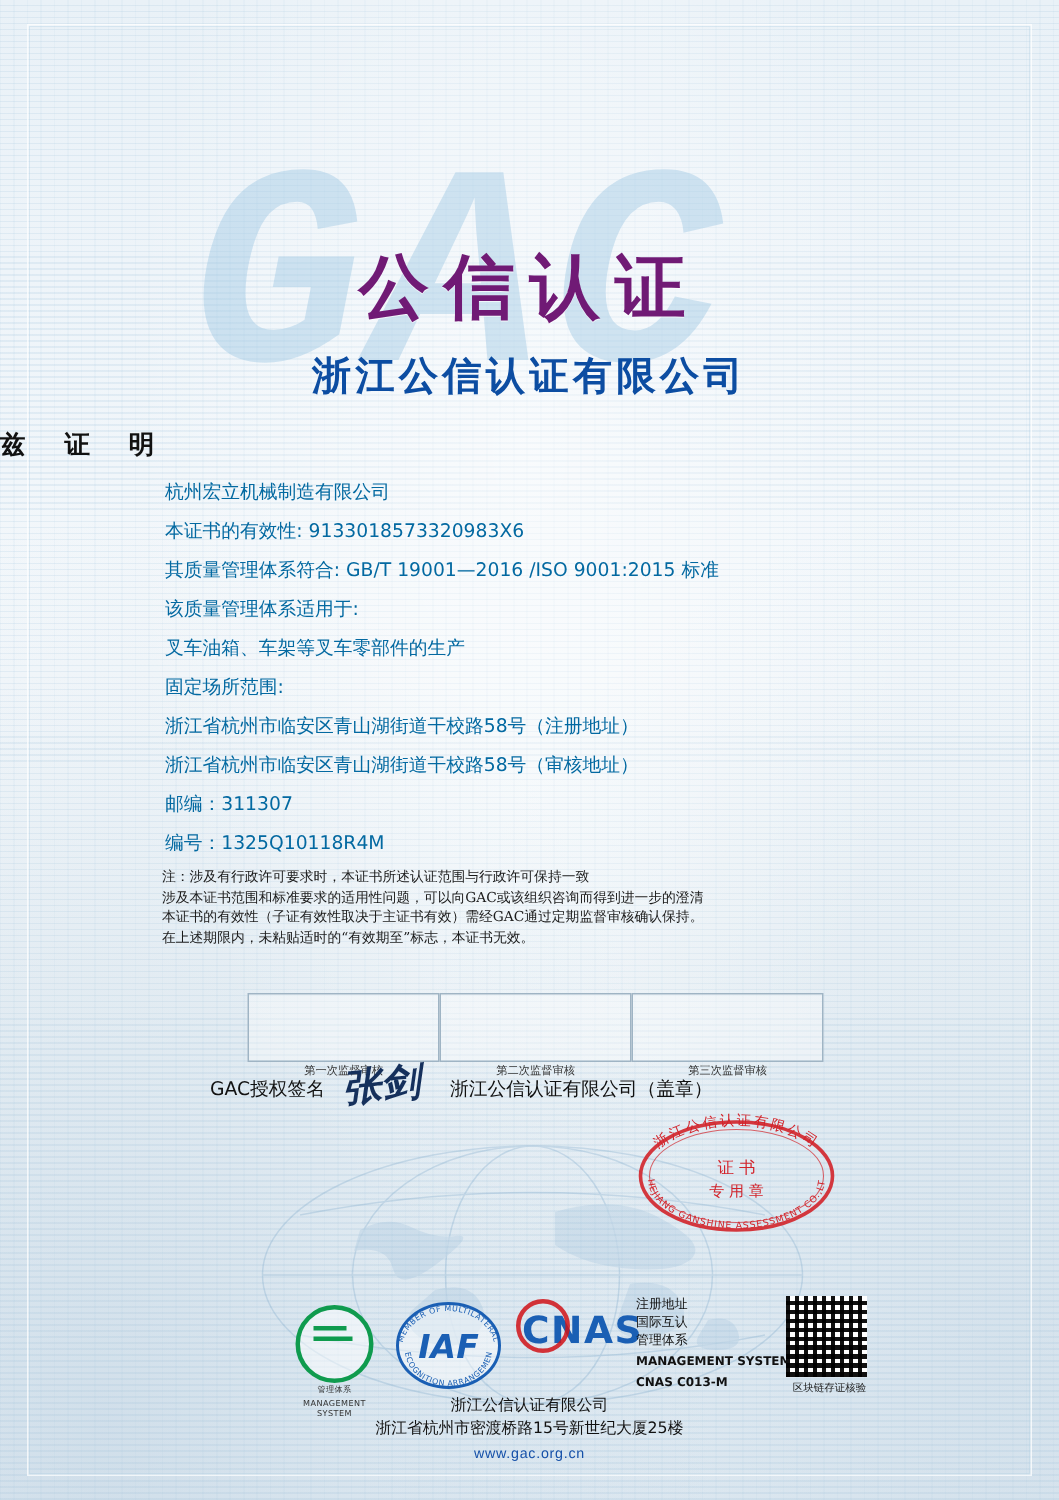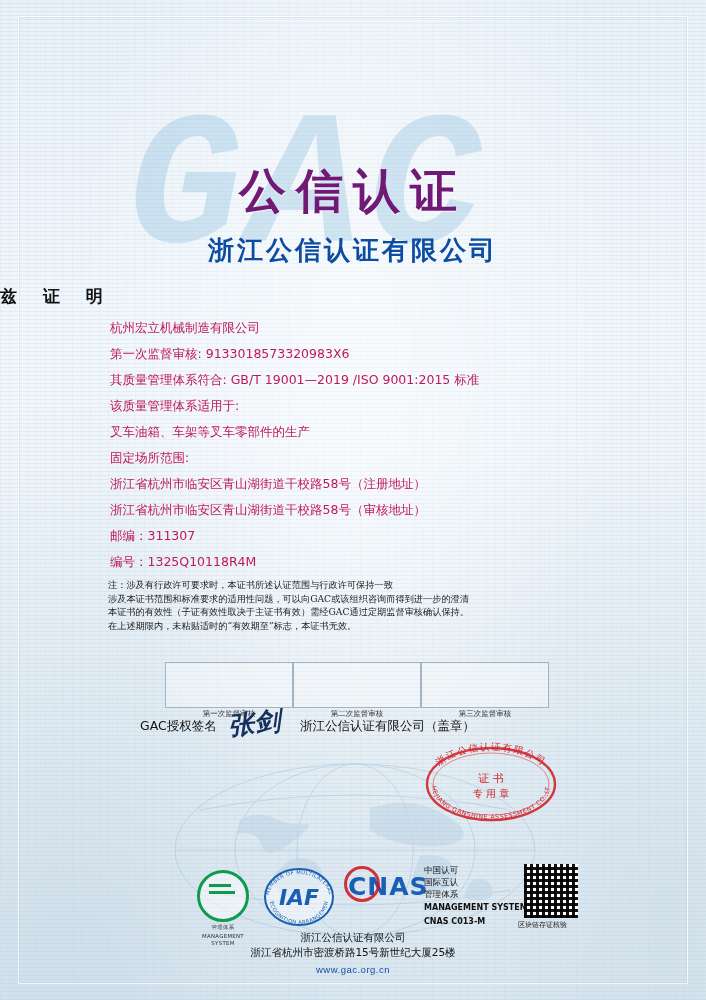--- a/index.html
+++ b/index.html
@@ -123,21 +123,21 @@
     color: #111;
   }
 
   .body-block {
     position: absolute;
     left: 110px;
     top: 315px;
     width: 500px;
     font-family: "DejaVu Sans", sans-serif;
     font-size: 12.5px;
-    color: #be185d;
+    color: #0369a1;
     line-height: 26px;
   }
   .body-block .line { white-space: nowrap; }
   .body-block .row2 { display: flex; }
   .body-block .row2 .c1 { width: 200px; }
 
   
   .notes {
     position: absolute;
     left: 108px;
@@ -277,21 +277,21 @@
   .qr {
     position: absolute; left: 524px; top: 2px;
     width: 54px; height: 54px;
     background:
       repeating-linear-gradient(90deg,#111 0 3px,#fff 3px 6px),
       repeating-linear-gradient(0deg,#111 0 3px,#fff 3px 6px);
     background-blend-mode: multiply;
   }
   .qr-cap {
     position: absolute; left: 518px; top: 58px;
-    width: 70px; 
+    width: 70px; text-align: center;
     font-family: "DejaVu Sans", sans-serif;
     font-size: 7px;
     color: #222;
     background: rgba(255,255,255,.0);
   }
 
   .footer {
     position: absolute;
     left: 0; top: 930px; width: 706px;
     text-align: center;
@@ -338,22 +338,22 @@
     </g>
   </svg>
 
   <div class="content">
     <div class="title-cn">公信认证</div>
     <div class="title-sub">浙江公信认证有限公司</div>
     <div class="hereby">兹 证 明</div>
 
     <div class="body-block">
       <div class="line">杭州宏立机械制造有限公司</div>
-      <div class="line">第一次监督审核: 9133018573320983X6</div>
-      <div class="line">其质量管理体系符合: GB/T 19001—2019 /ISO 9001:2015 标准</div>
+      <div class="line">本证书的有效性: 9133018573320983X6</div>
+      <div class="line">其质量管理体系符合: GB/T 19001—2016 /ISO 9001:2015 标准</div>
       <div class="line">该质量管理体系适用于:</div>
       <div class="line">叉车油箱、车架等叉车零部件的生产</div>
       <div class="line">固定场所范围:</div>
       <div class="line">浙江省杭州市临安区青山湖街道干校路58号（注册地址）</div>
       <div class="line">浙江省杭州市临安区青山湖街道干校路58号（审核地址）</div>
       <div class="line">邮编：311307</div>
       <div class="line">编号：1325Q10118R4M</div>
     </div>
 
     <div class="notes">
@@ -423,21 +423,21 @@
           <text x="37" y="39" text-anchor="middle" font-family="DejaVu Sans, sans-serif" font-weight="bold" font-style="italic" font-size="22" fill="#1a5fb4">IAF</text>
         </svg>
       </div>
 
       <div class="logo-cnas">
         <div class="cnas-mark"></div>
         <div class="cnas-text">CNAS</div>
       </div>
 
       <div class="cnas-block">
-        <div>中国认可</div>
+        <div>注册地址</div>
         <div>国际互认</div>
         <div>管理体系</div>
         <div class="en">MANAGEMENT SYSTEM</div>
         <div class="en">CNAS C013-M</div>
       </div>
 
       <div class="qr"></div>
       <div class="qr-cap">区块链存证核验</div>
     </div>
 

